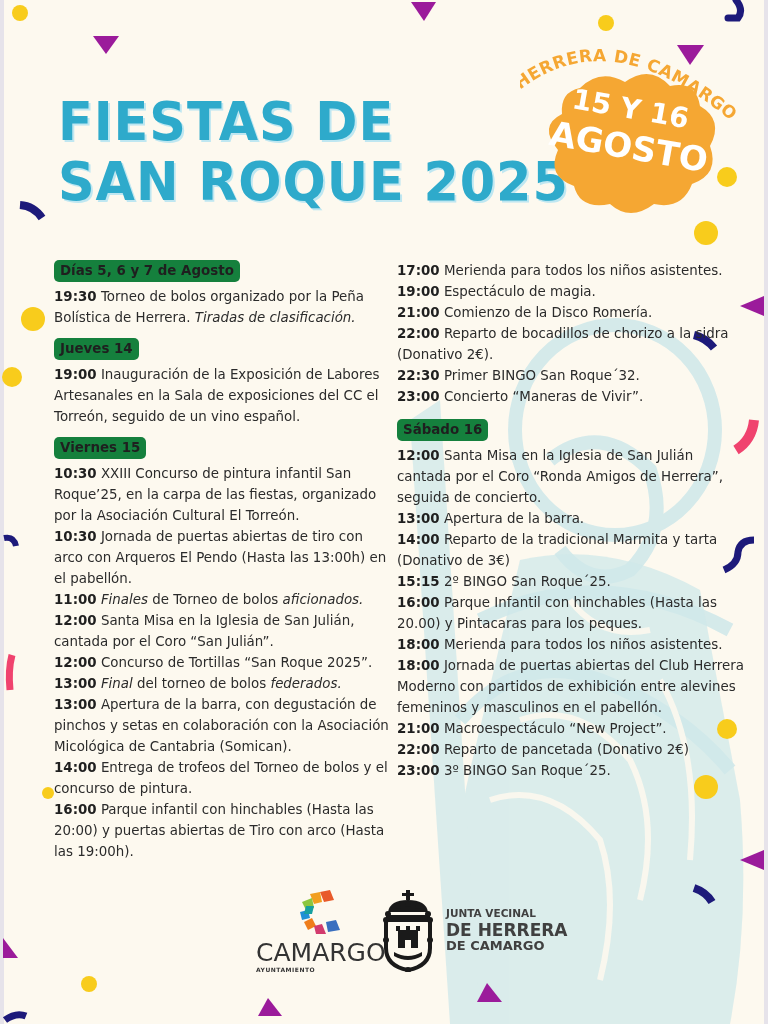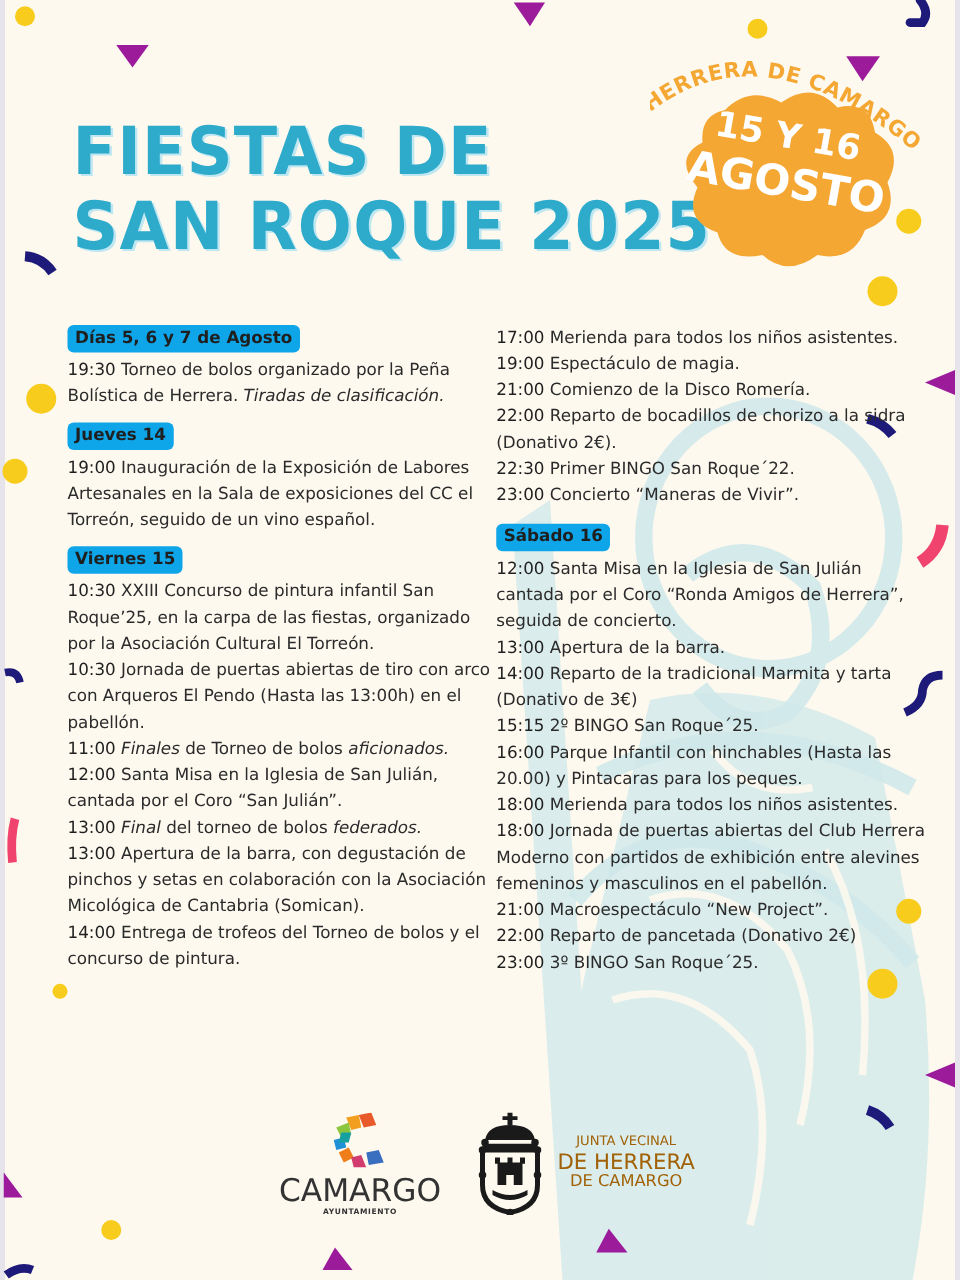--- a/index.html
+++ b/index.html
@@ -38,34 +38,34 @@
     transform: rotate(10deg);
   }
   .badge-date .d1 { display:block; font-size:28px; line-height:34px; }
   .badge-date .d2 { display:block; font-size:34px; line-height:40px; }
 
   
   .col { position:absolute; top:258px; font-size:13.4px; line-height:21px; }
   .col.left { left:54px; width:340px; }
   .col.right { left:397px; top:260px; width:350px; }
   .day {
-    display:inline-block; background:#0ea5e9; border-radius:5px;
+    display:inline-block; background:#15803d; border-radius:5px;
     font-weight:bold; padding:0 6px; margin:2px 0 4px 0;
     font-size:13.4px; line-height:22px; color:#1f1f1f;
   }
   .ev { margin:0; }
-  .ev b { font-weight:normal; color:#1f1f1f; }
+  .ev b { font-weight:bold; color:#1f1f1f; }
   .gap { height:8px; }
 
   
-  .camargo { position:absolute; left:223px; top:890px; width:130px; height:90px; text-align:center; }
+  .camargo { position:absolute; left:256px; top:890px; width:130px; height:90px; text-align:left; }
   .camargo-word { position:absolute; left:0; top:48px; width:130px; font-size:25px; letter-spacing:0; color:#333; }
   .camargo-sub { position:absolute; left:0; top:76px; width:130px; font-size:6px; font-weight:bold; color:#333; letter-spacing:0.5px; }
   .crest { position:absolute; left:380px; top:890px; width:56px; height:82px; }
-  .junta { position:absolute; left:446px; top:906px; font-weight:normal; color:#a16207;text-align:center; }
+  .junta { position:absolute; left:446px; top:906px; font-weight:bold; color:#404040; }
   .junta .j1 { display:block; font-size:10.5px; line-height:14px; }
   .junta .j2 { display:block; font-size:17px; line-height:16px; margin-top:2px;}
   .junta .j3 { display:block; font-size:13px; line-height:16px; }
 </style>
 </head>
 <body>
 
 <div class="edge-left"></div>
 <div class="edge-right"></div>
 
@@ -151,33 +151,35 @@
     <span class="day">Jueves 14</span>
     <p class="ev"><b>19:00</b><span> Inauguración de la Exposición de Labores Artesanales en la Sala de exposiciones del CC el Torreón, seguido de un vino español.</span></p>
   </div>
   <div class="gap"></div>
   <div>
     <span class="day">Viernes 15</span>
     <p class="ev"><b>10:30</b><span> XXIII Concurso de pintura infantil San Roque’25, en la carpa de las fiestas, organizado por la Asociación Cultural El Torreón.</span></p>
     <p class="ev"><b>10:30</b><span> Jornada de puertas abiertas de tiro con arco con Arqueros El Pendo (Hasta las 13:00h) en el pabellón.</span></p>
     <p class="ev"><b>11:00</b><i> Finales</i><span> de Torneo de bolos </span><i>aficionados.</i></p>
     <p class="ev"><b>12:00</b><span> Santa Misa en la Iglesia de San Julián, cantada por el Coro “San Julián”.</span></p>
+    <p class="ev"><b>12:00</b><span> Concurso de Tortillas “San Roque 2025”.</span></p>
     <p class="ev"><b>13:00</b><i> Final</i><span> del torneo de bolos </span><i>federados.</i></p>
     <p class="ev"><b>13:00</b><span> Apertura de la barra, con degustación de pinchos y setas en colaboración con la Asociación Micológica de Cantabria (Somican).</span></p>
     <p class="ev"><b>14:00</b><span> Entrega de trofeos del Torneo de bolos y el concurso de pintura.</span></p>
+    <p class="ev"><b>16:00</b><span> Parque infantil con hinchables (Hasta las 20:00) y puertas abiertas de Tiro con arco (Hasta las 19:00h).</span></p>
   </div>
 </div>
 
 <div class="col right">
   <div>
     <p class="ev"><b>17:00</b><span> Merienda para todos los niños asistentes.</span></p>
     <p class="ev"><b>19:00</b><span> Espectáculo de magia.</span></p>
     <p class="ev"><b>21:00</b><span> Comienzo de la Disco Romería.</span></p>
     <p class="ev"><b>22:00</b><span> Reparto de bocadillos de chorizo a la sidra (Donativo 2€).</span></p>
-    <p class="ev"><b>22:30</b><span> Primer BINGO San Roque´22.</span></p>
+    <p class="ev"><b>22:30</b><span> Primer BINGO San Roque´32.</span></p>
     <p class="ev"><b>23:00</b><span> Concierto “Maneras de Vivir”.</span></p>
   </div>
   <div class="gap" style="height:10px"></div>
   <div>
     <span class="day">Sábado 16</span>
     <p class="ev"><b>12:00</b><span> Santa Misa en la Iglesia de San Julián cantada por el Coro “Ronda Amigos de Herrera”, seguida de concierto.</span></p>
     <p class="ev"><b>13:00</b><span> Apertura de la barra.</span></p>
     <p class="ev"><b>14:00</b><span> Reparto de la tradicional Marmita y tarta (Donativo de 3€)</span></p>
     <p class="ev"><b>15:15</b><span> 2º BINGO San Roque´25.</span></p>
     <p class="ev"><b>16:00</b><span> Parque Infantil con hinchables (Hasta las 20.00) y Pintacaras para los peques.</span></p>

